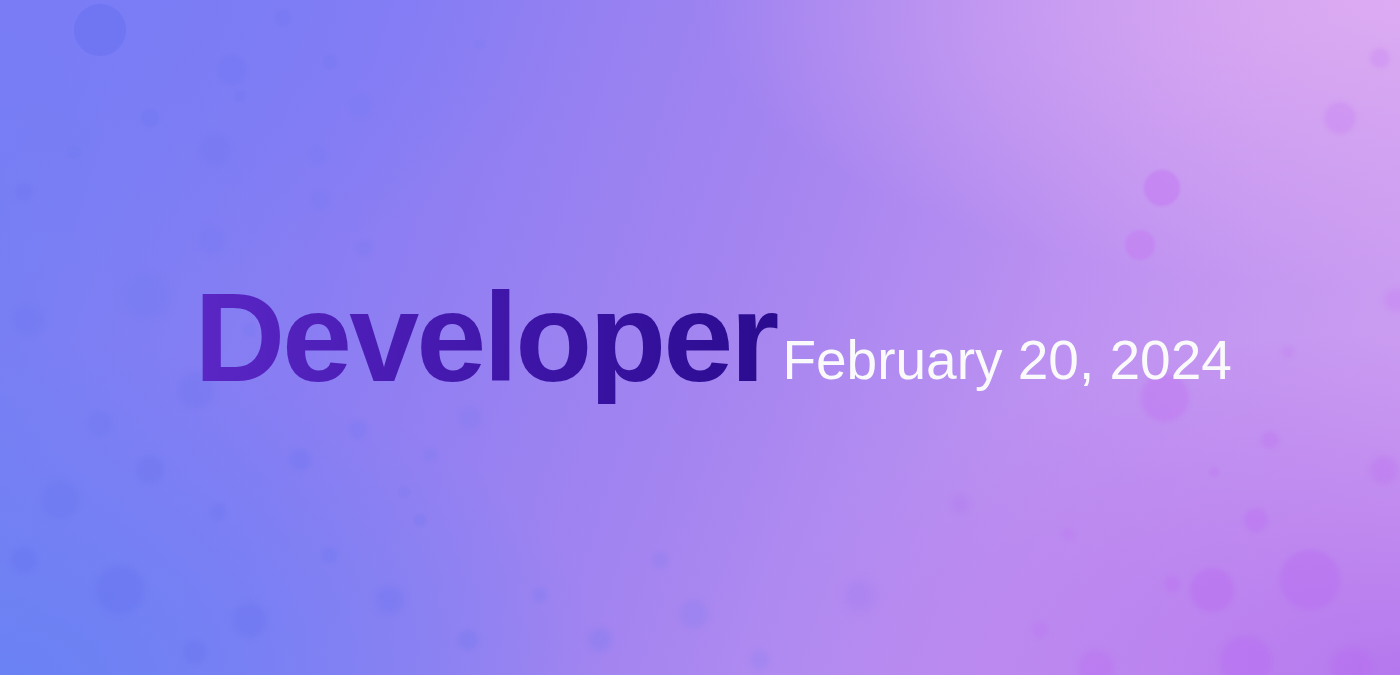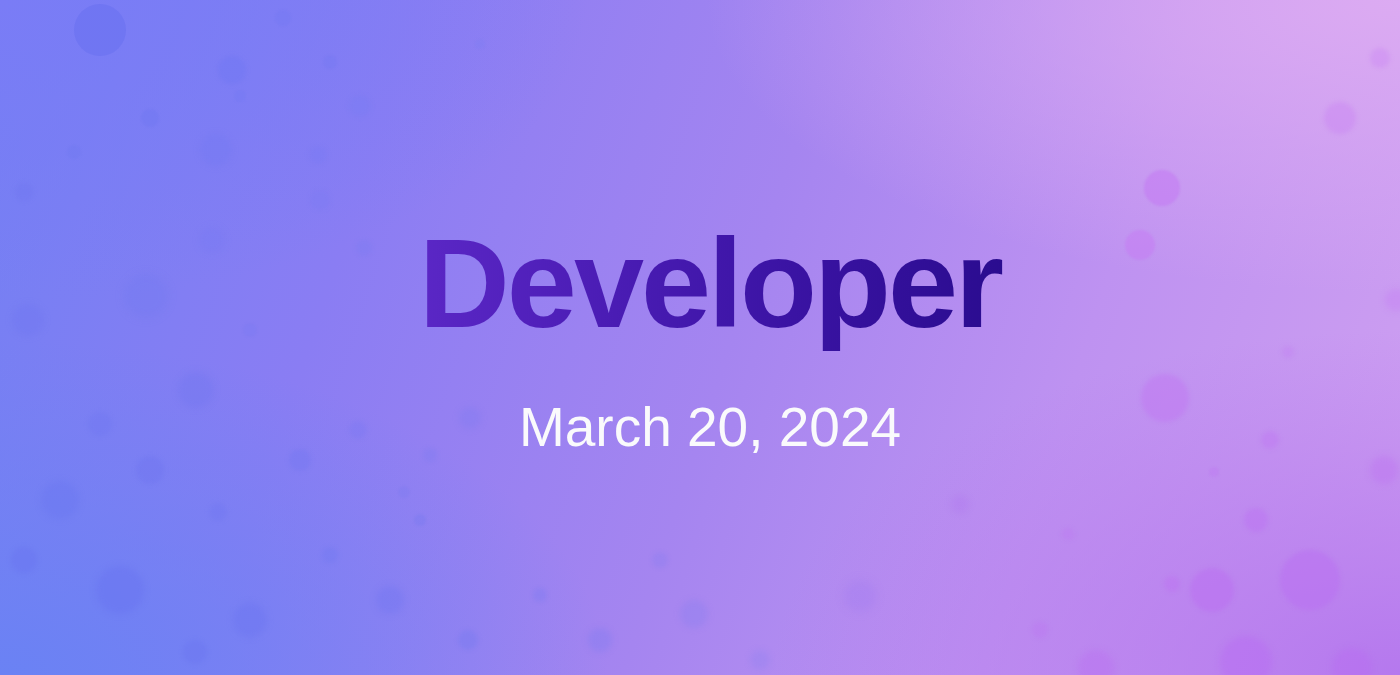--- a/index.html
+++ b/index.html
@@ -35,21 +35,21 @@
   .circles span {
     position:absolute;
     border-radius:50%;
     display:block;
   }
 
   
   .content {
     position:absolute; inset:0;
     display:flex;
-    flex-direction:column;
+    flex-direction:row;
     align-items:center;
     justify-content:center;
     text-align:center;
     margin-left:20px;
   }
 
   .title {
     font-size:126px;
     font-weight:bold;
     line-height:1.06;
@@ -143,16 +143,16 @@
       <span style="left: 1062px; top: 528px; width: 12px; height: 12px; background: rgba(190, 112, 242, 0.26); filter: blur(2px);"></span>
       <span style="left: 1209px; top: 467px; width: 10px; height: 10px; background: rgba(190, 112, 242, 0.26); filter: blur(1px);"></span>
       <span style="left: 951px; top: 495px; width: 18px; height: 18px; background: rgba(170, 110, 240, 0.24); filter: blur(3px);"></span>
       <span style="left: 1282px; top: 346px; width: 12px; height: 12px; background: rgba(194, 116, 244, 0.26); filter: blur(2px);"></span>
     </div>
 
   <div class="content">
     <h1 class="title">
       <span class="line">Developer</span>
     </h1>
-    <div class="subtitle">March 20, 2024</div>
+    <div class="subtitle">February 20, 2024</div>
   </div>
 
 </div>
 
 </body></html>

